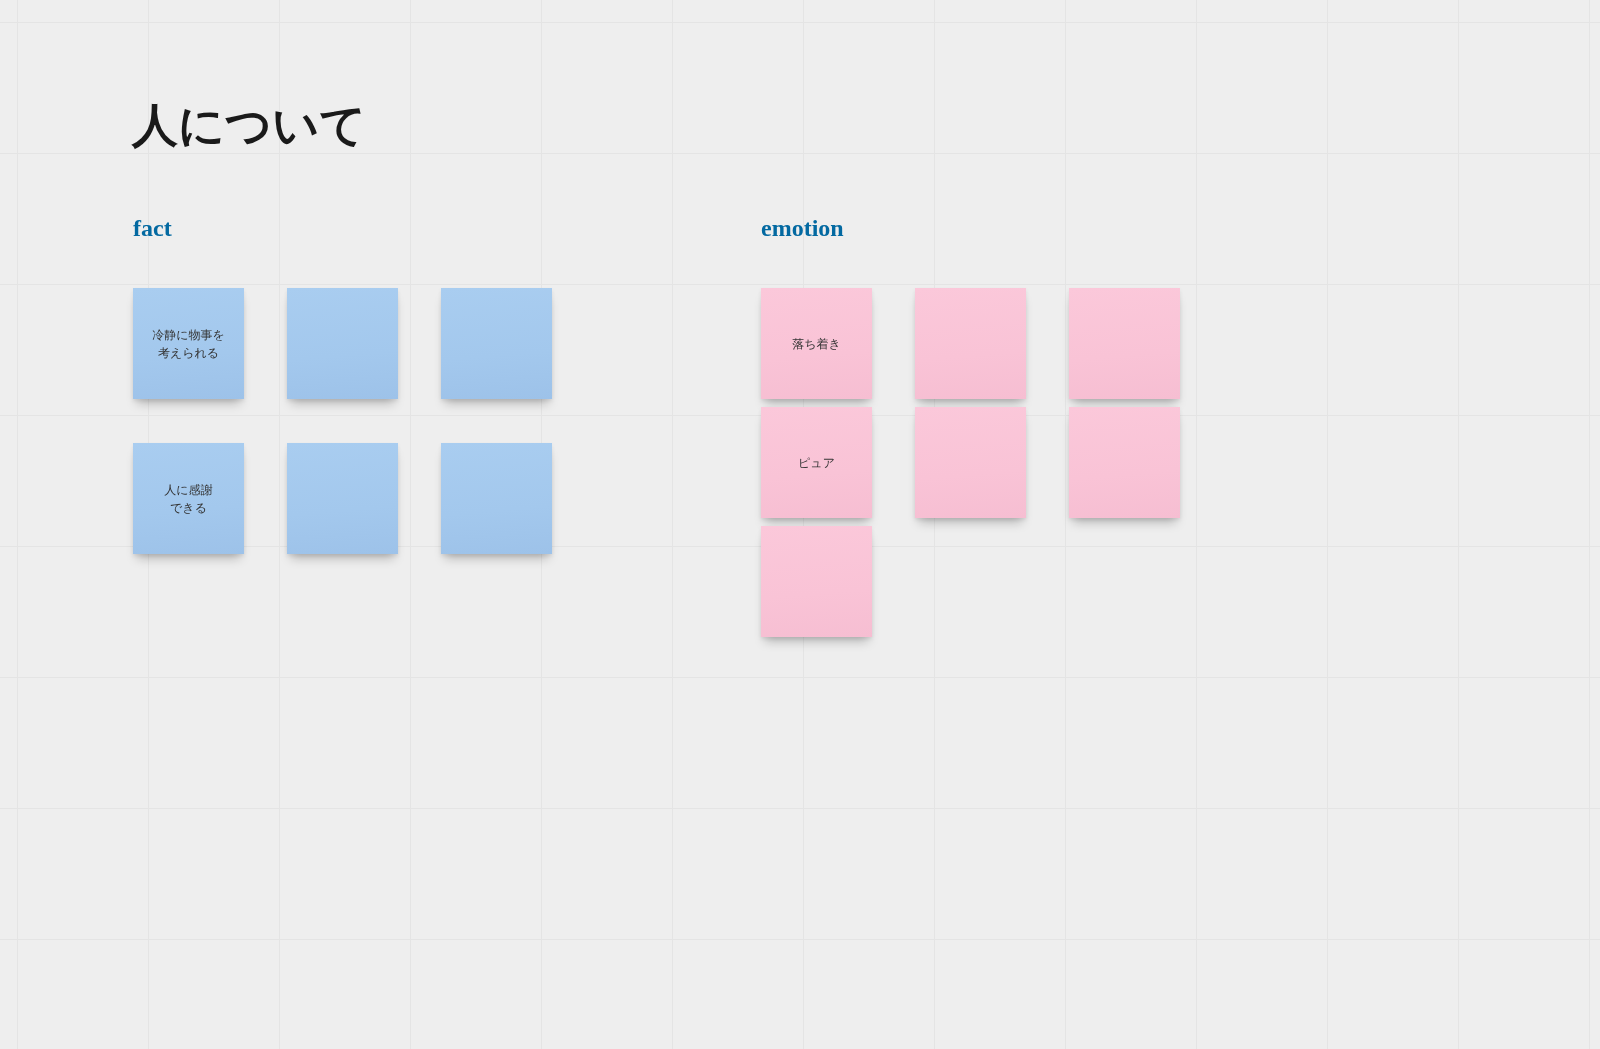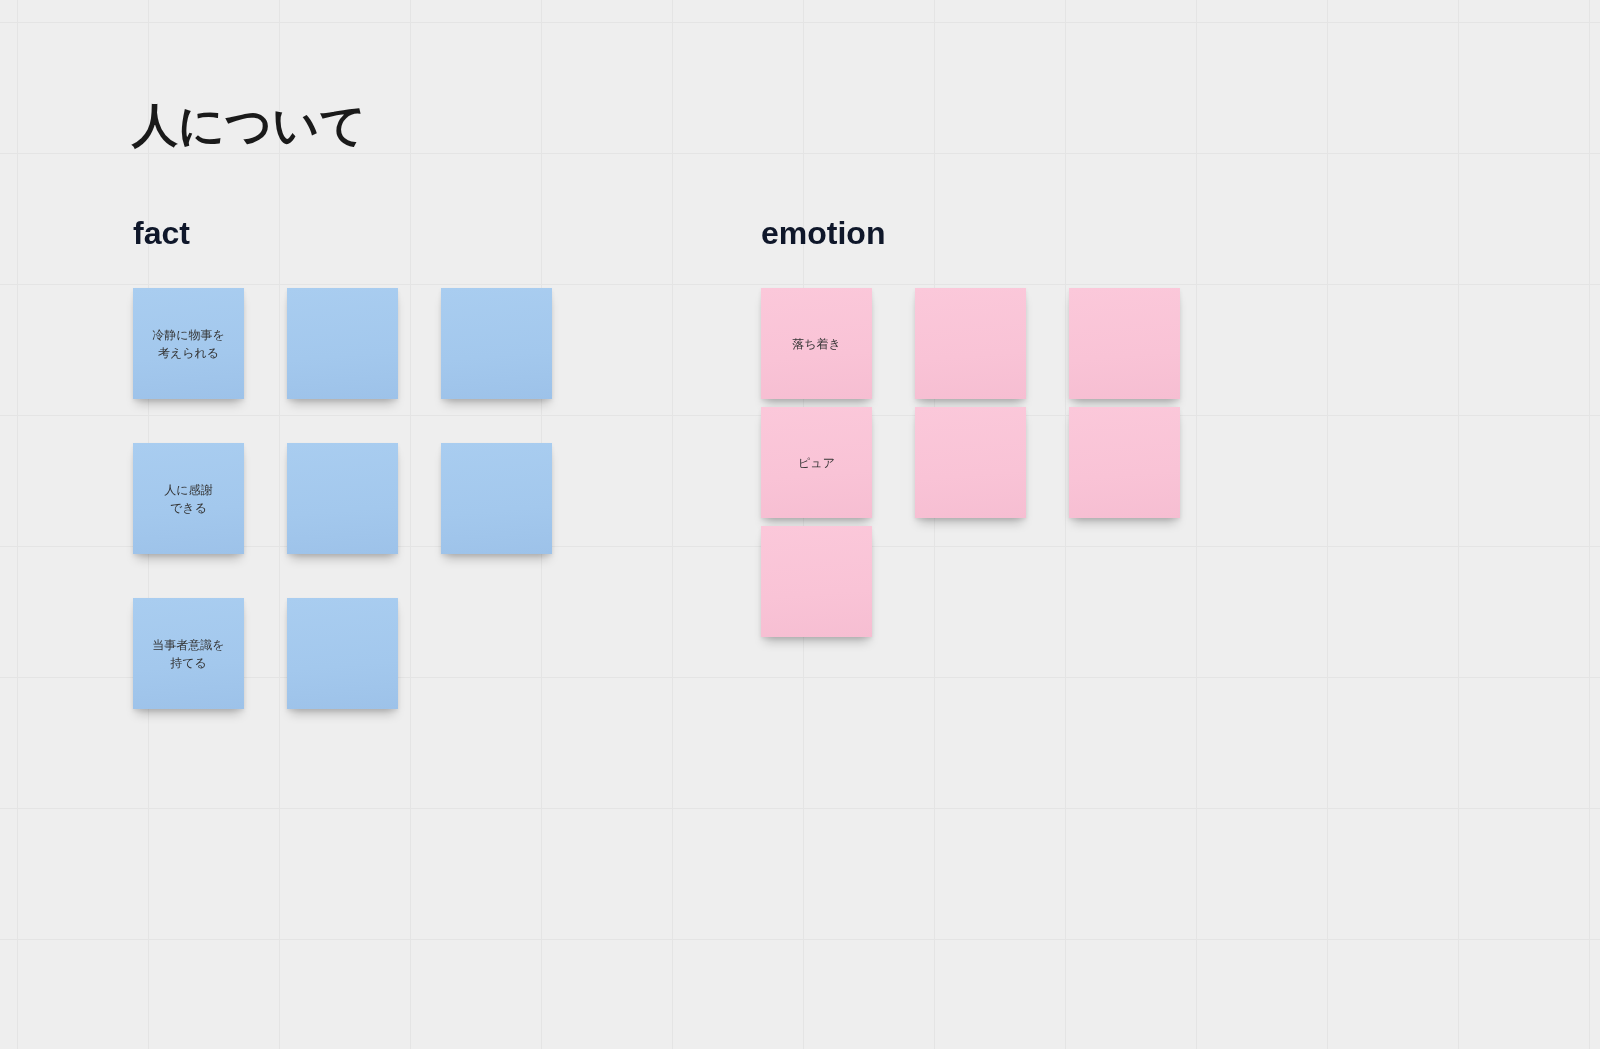--- a/index.html
+++ b/index.html
@@ -40,23 +40,24 @@
       position: absolute;
       top: 95px;
       left: 132px;
       font-size: 46px;
       font-weight: 700;
       color: #1a1a1a;
     }
     
     .section-heading {
       position: absolute;
-      font-size: 32px;
+      font-size: 24px;
       font-weight: 700;
-      color: #0f172a;
+      color: #0369a1;
+      font-family: Liberation Serif, serif;
     }
     
     .heading-fact {
       top: 215px;
       left: 133px;
     }
     
     .heading-emotion {
       top: 215px;
       left: 761px;
@@ -143,29 +144,20 @@
         <span class="sticky-text">人に感謝
 できる</span>
       </div>
       <div class="sticky-note sticky-blue">
         <span class="sticky-text"></span>
       </div>
       <div class="sticky-note sticky-blue">
         <span class="sticky-text"></span>
       </div>
     </div>
-    <div class="sticky-row">
-      <div class="sticky-note sticky-blue">
-        <span class="sticky-text">当事者意識を
-持てる</span>
-      </div>
-      <div class="sticky-note sticky-blue">
-        <span class="sticky-text"></span>
-      </div>
-    </div>
   </div>
 
   <div class="sticky-grid emotion-grid">
     <div class="sticky-row">
       <div class="sticky-note sticky-pink">
         <span class="sticky-text">落ち着き</span>
       </div>
       <div class="sticky-note sticky-pink">
         <span class="sticky-text"></span>
       </div>

